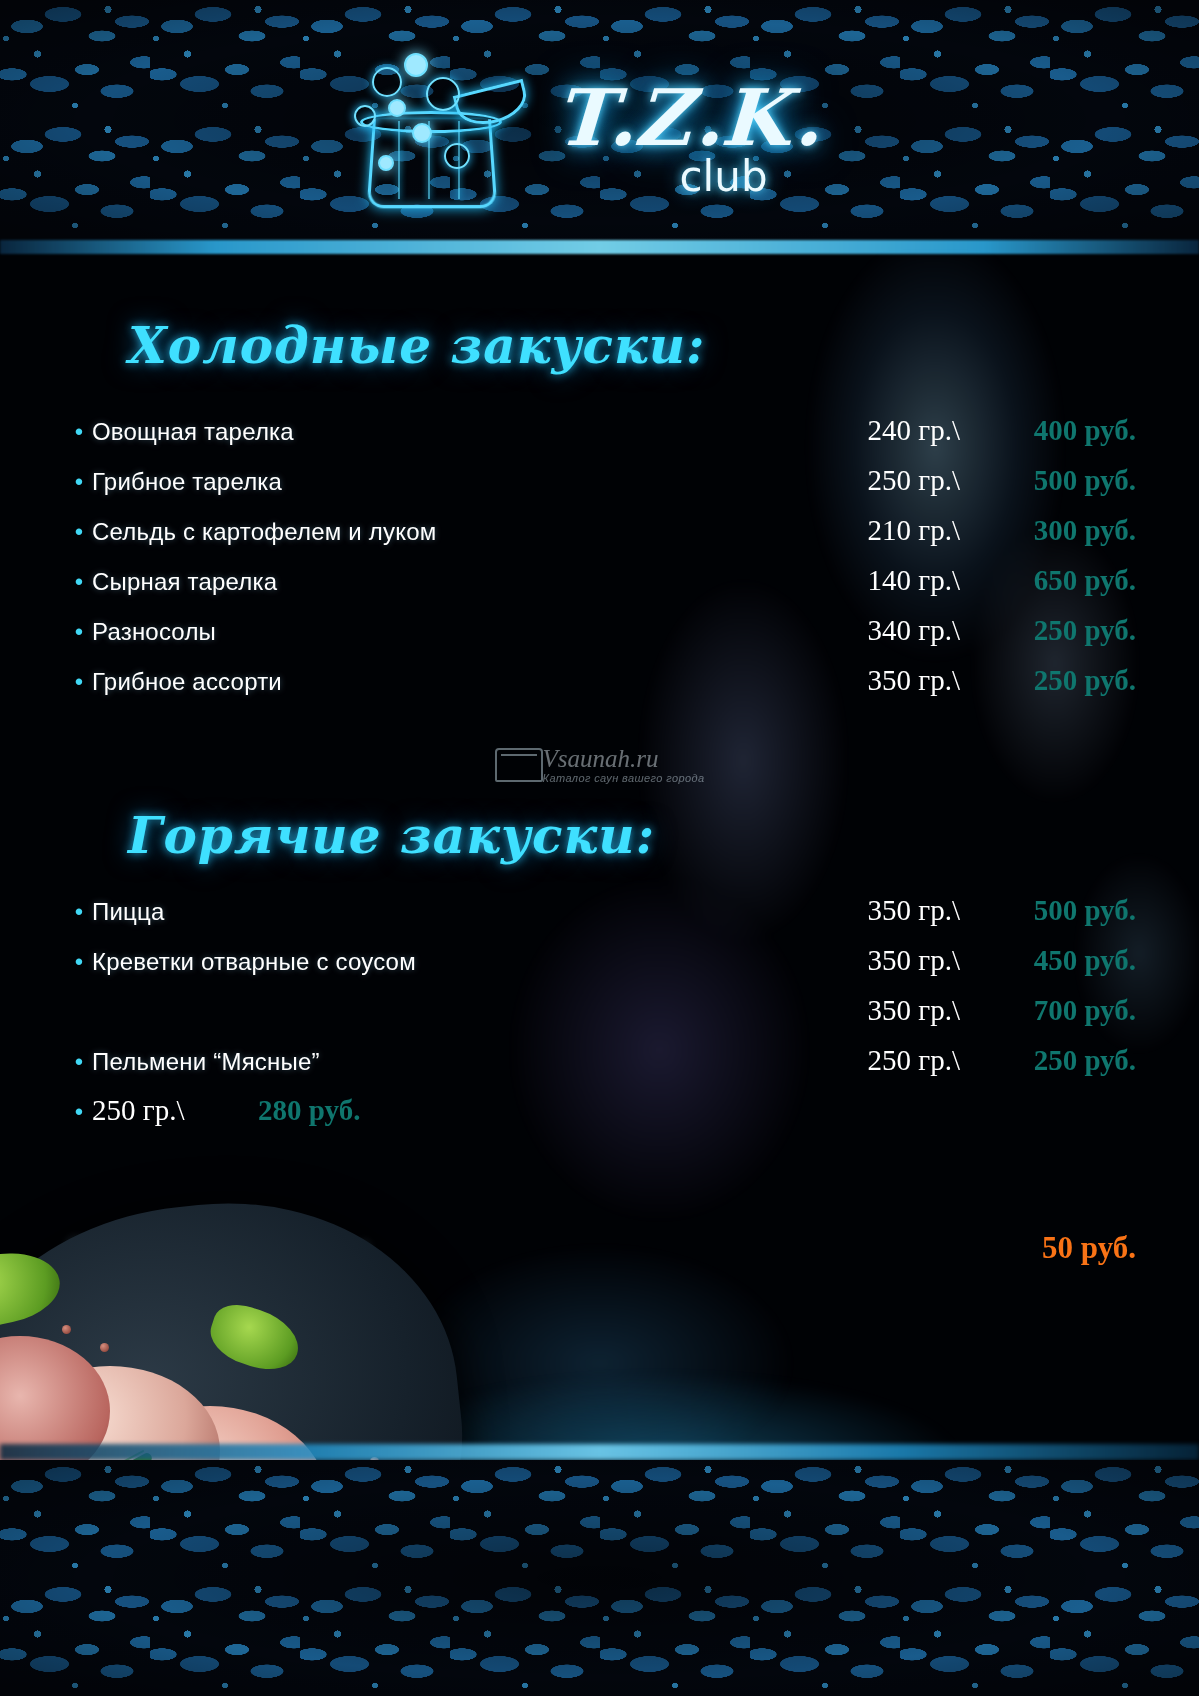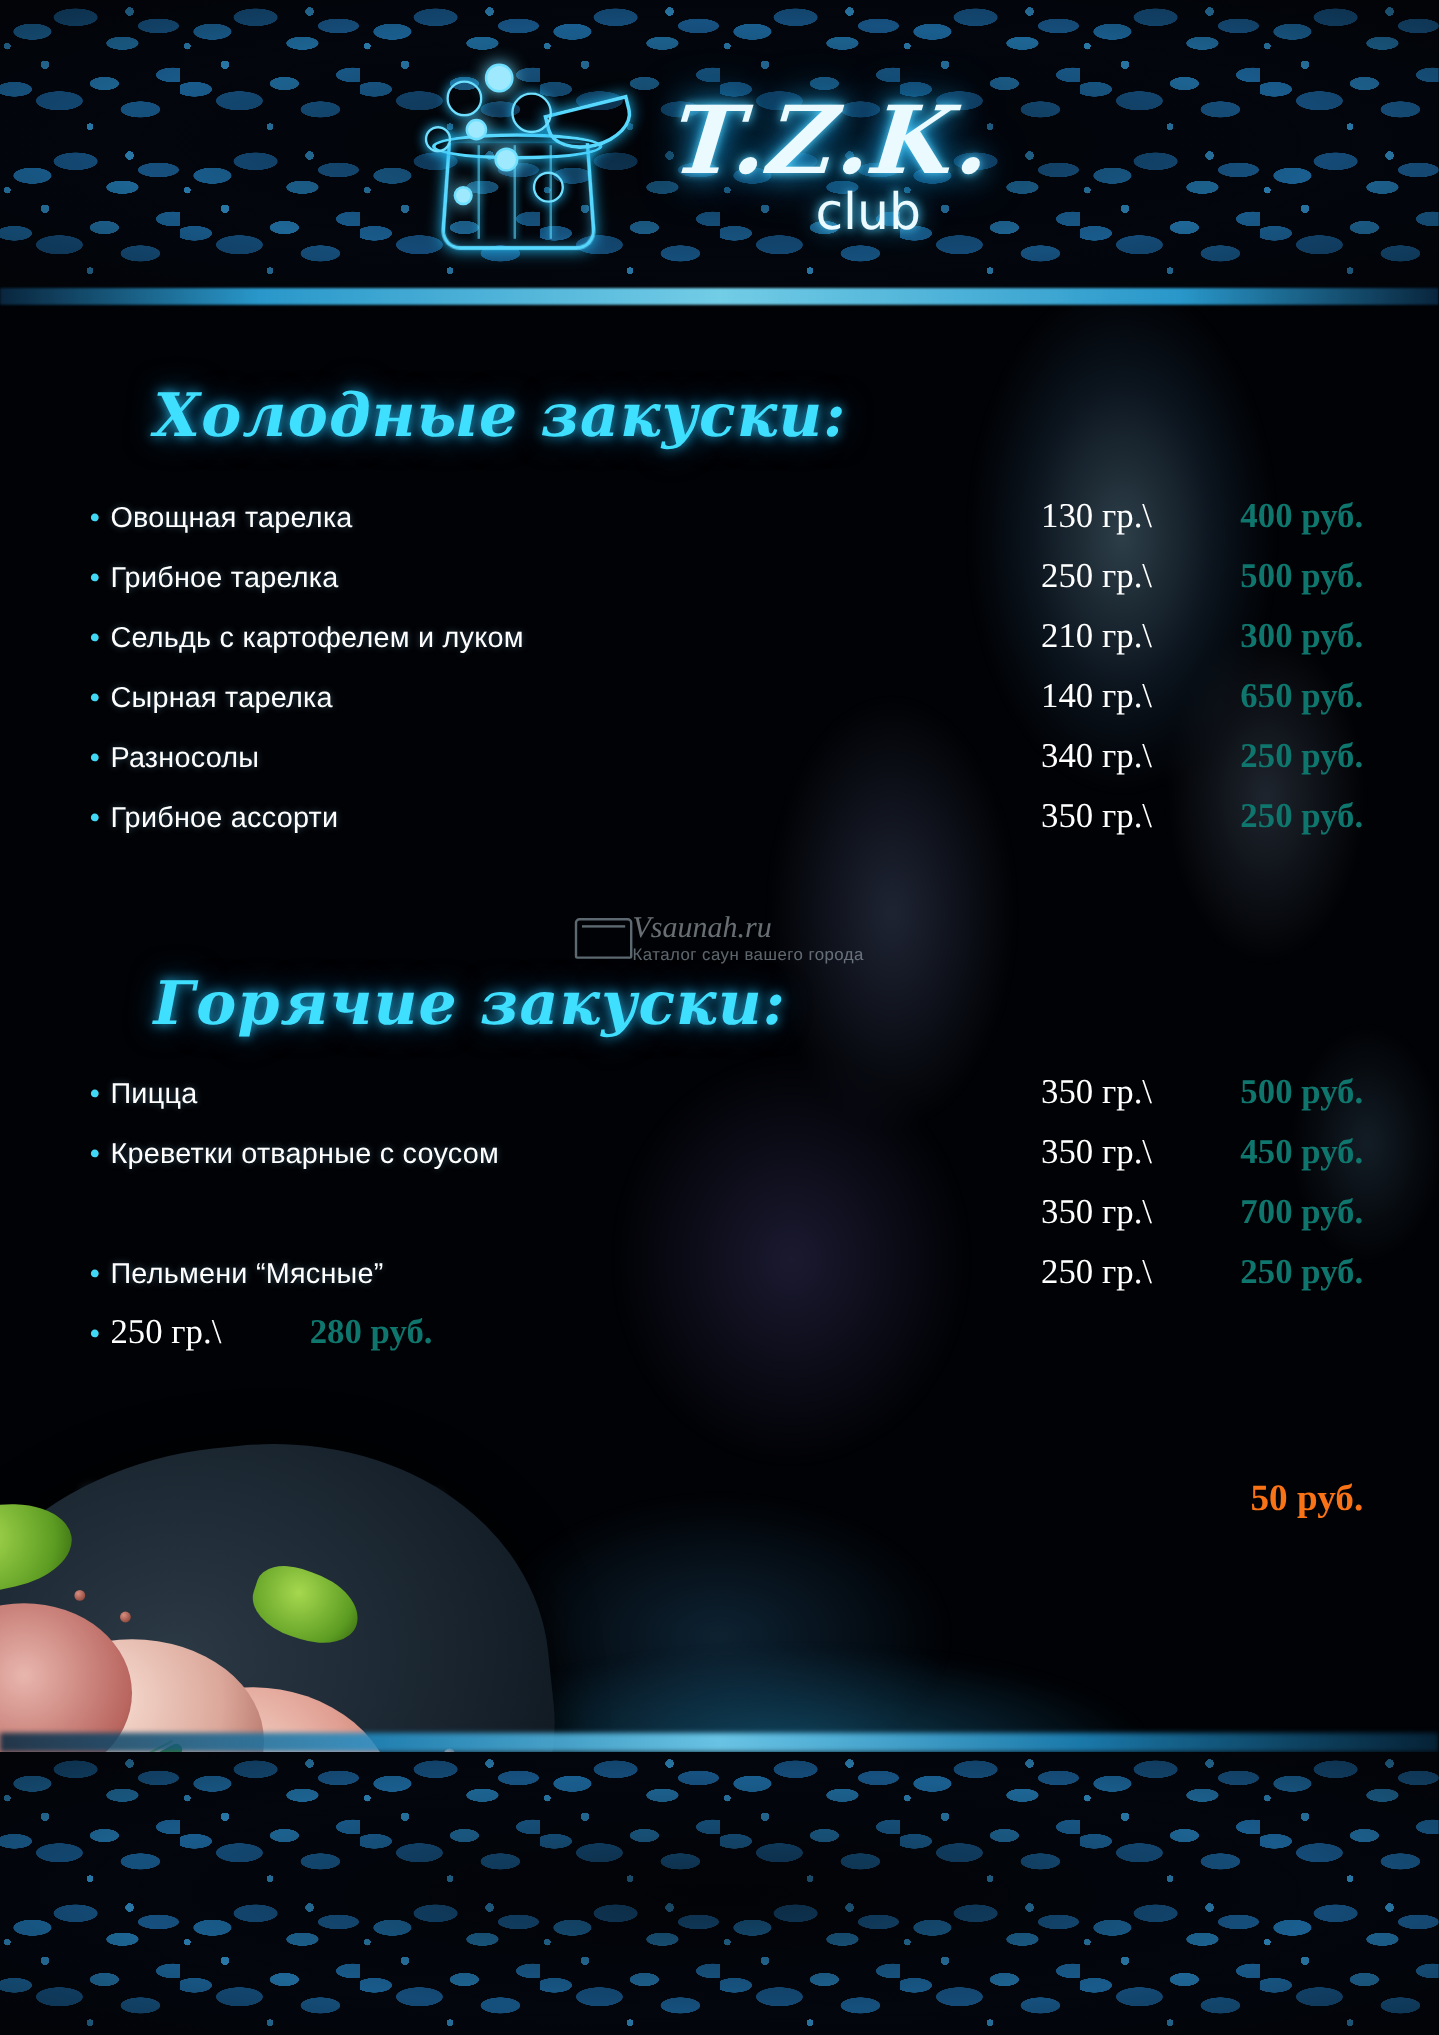--- a/index.html
+++ b/index.html
@@ -348,21 +348,21 @@
     text-align: right;
     color: #f97316;
     font-size: 31px;
     font-weight: bold;
     font-family: "Liberation Serif", serif;
   }
 
   
   .watermark {
     position: absolute;
-    top: 507px;
+    top: 492px;
     left: 0;
     width: 100%;
     display: flex;
     justify-content: center;
     align-items: center;
     gap: 0;
     opacity: .45;
     pointer-events: none;
   }
   .watermark .wm-icon {
@@ -381,23 +381,24 @@
   }
   .watermark .wm-text { text-align: left; }
   .watermark .wm-title {
     font-family: "Liberation Serif", serif;
     font-style: italic;
     font-size: 25px;
     color: #e6f2f8;
     line-height: 1.05;
   }
   .watermark .wm-sub {
-    font-size: 14px;
+    font-size: 11px;
     color: #cfe0ea;
     letter-spacing: .4px;
+    font-style: italic;
   }
 </style>
 </head>
 <body>
 
 <div class="page">
 
   <div class="damask top"></div>
 
   <div class="logo-wrap">
@@ -429,21 +430,21 @@
   <div class="bottom-glow"></div>
 
   <div class="content">
 
     <div class="section-title title-cold">Холодные закуски:</div>
 
     <div class="items cold">
       <div class="row">
         <span class="bullet">•</span>
         <span class="name">Овощная тарелка</span>
-        <span class="weight">130 гр.\</span>
+        <span class="weight">240 гр.\</span>
         <span class="price">400 руб.</span>
       </div>
       <div class="row">
         <span class="bullet">•</span>
         <span class="name">Грибное тарелка</span>
         <span class="weight">250 гр.\</span>
         <span class="price">500 руб.</span>
       </div>
       <div class="row">
         <span class="bullet">•</span>

